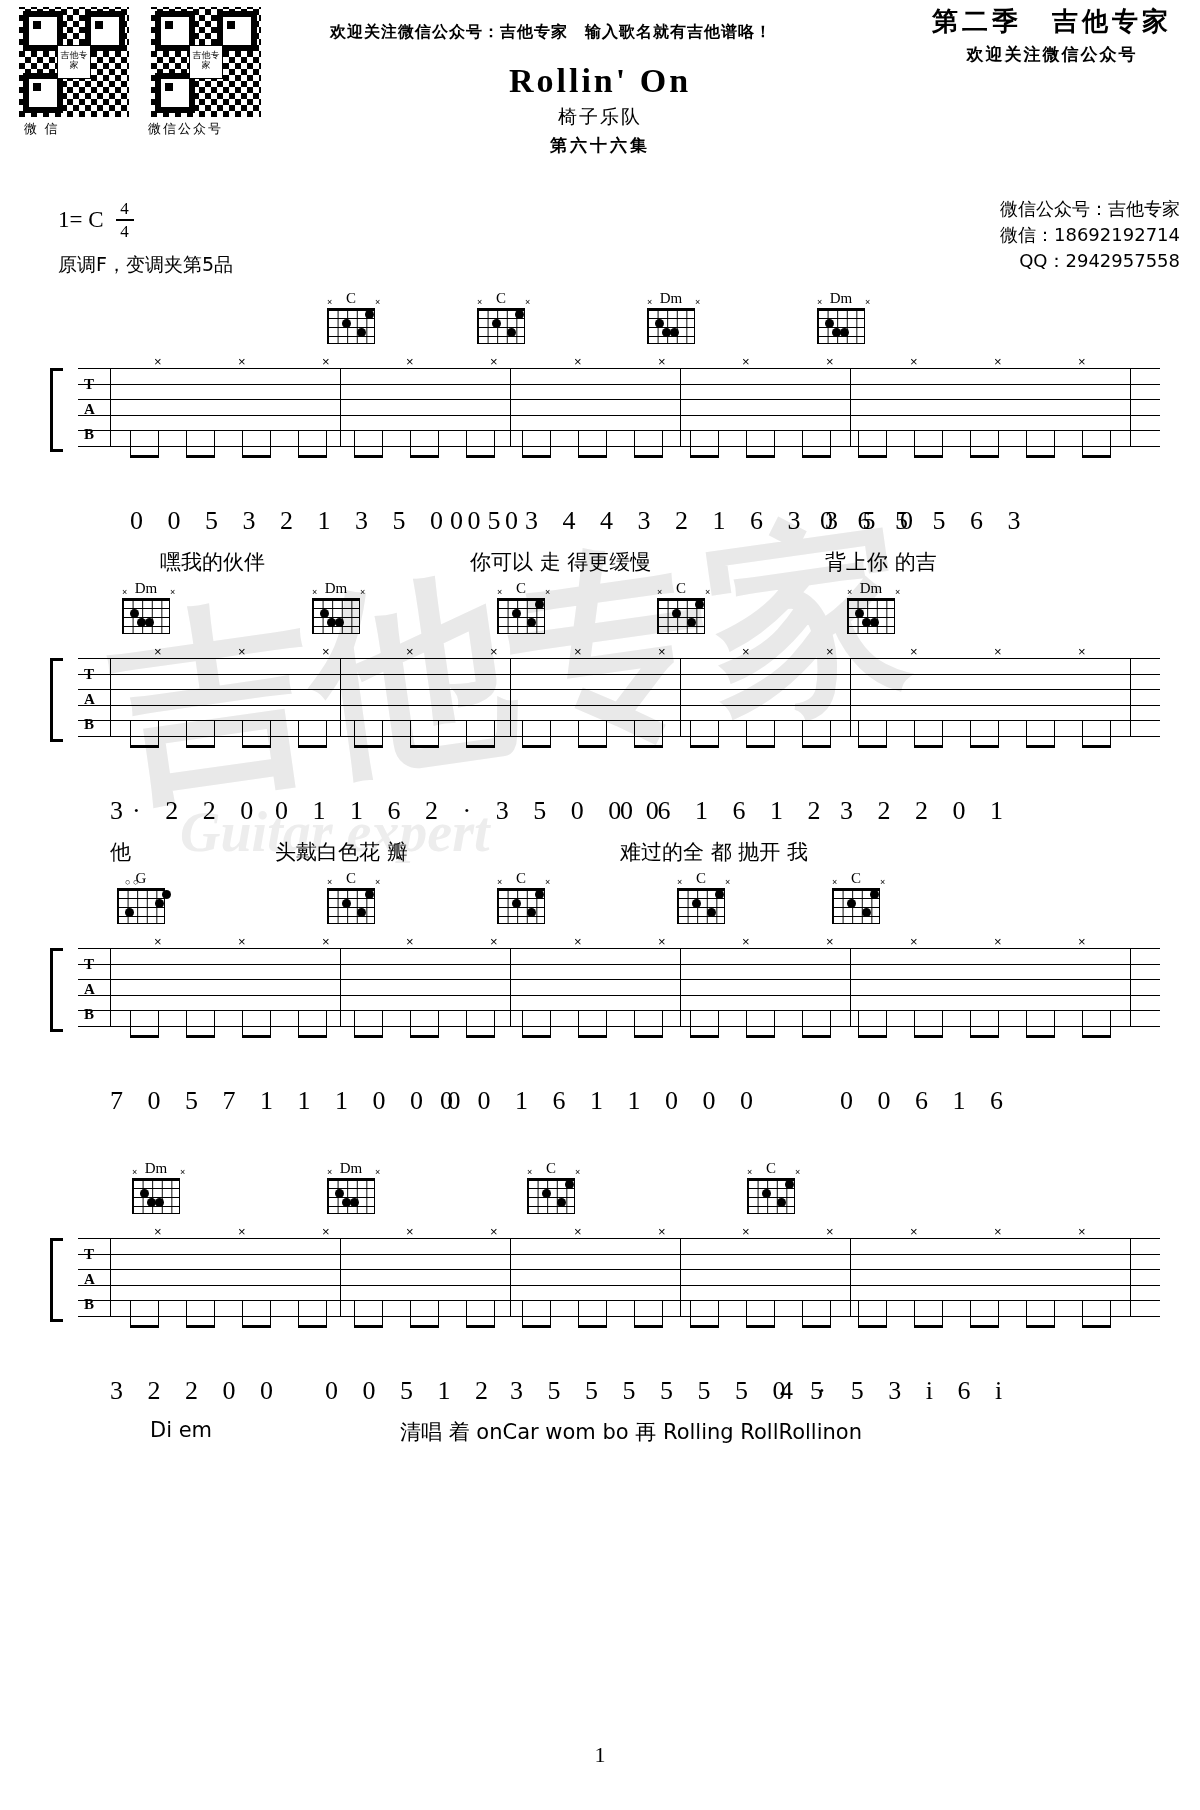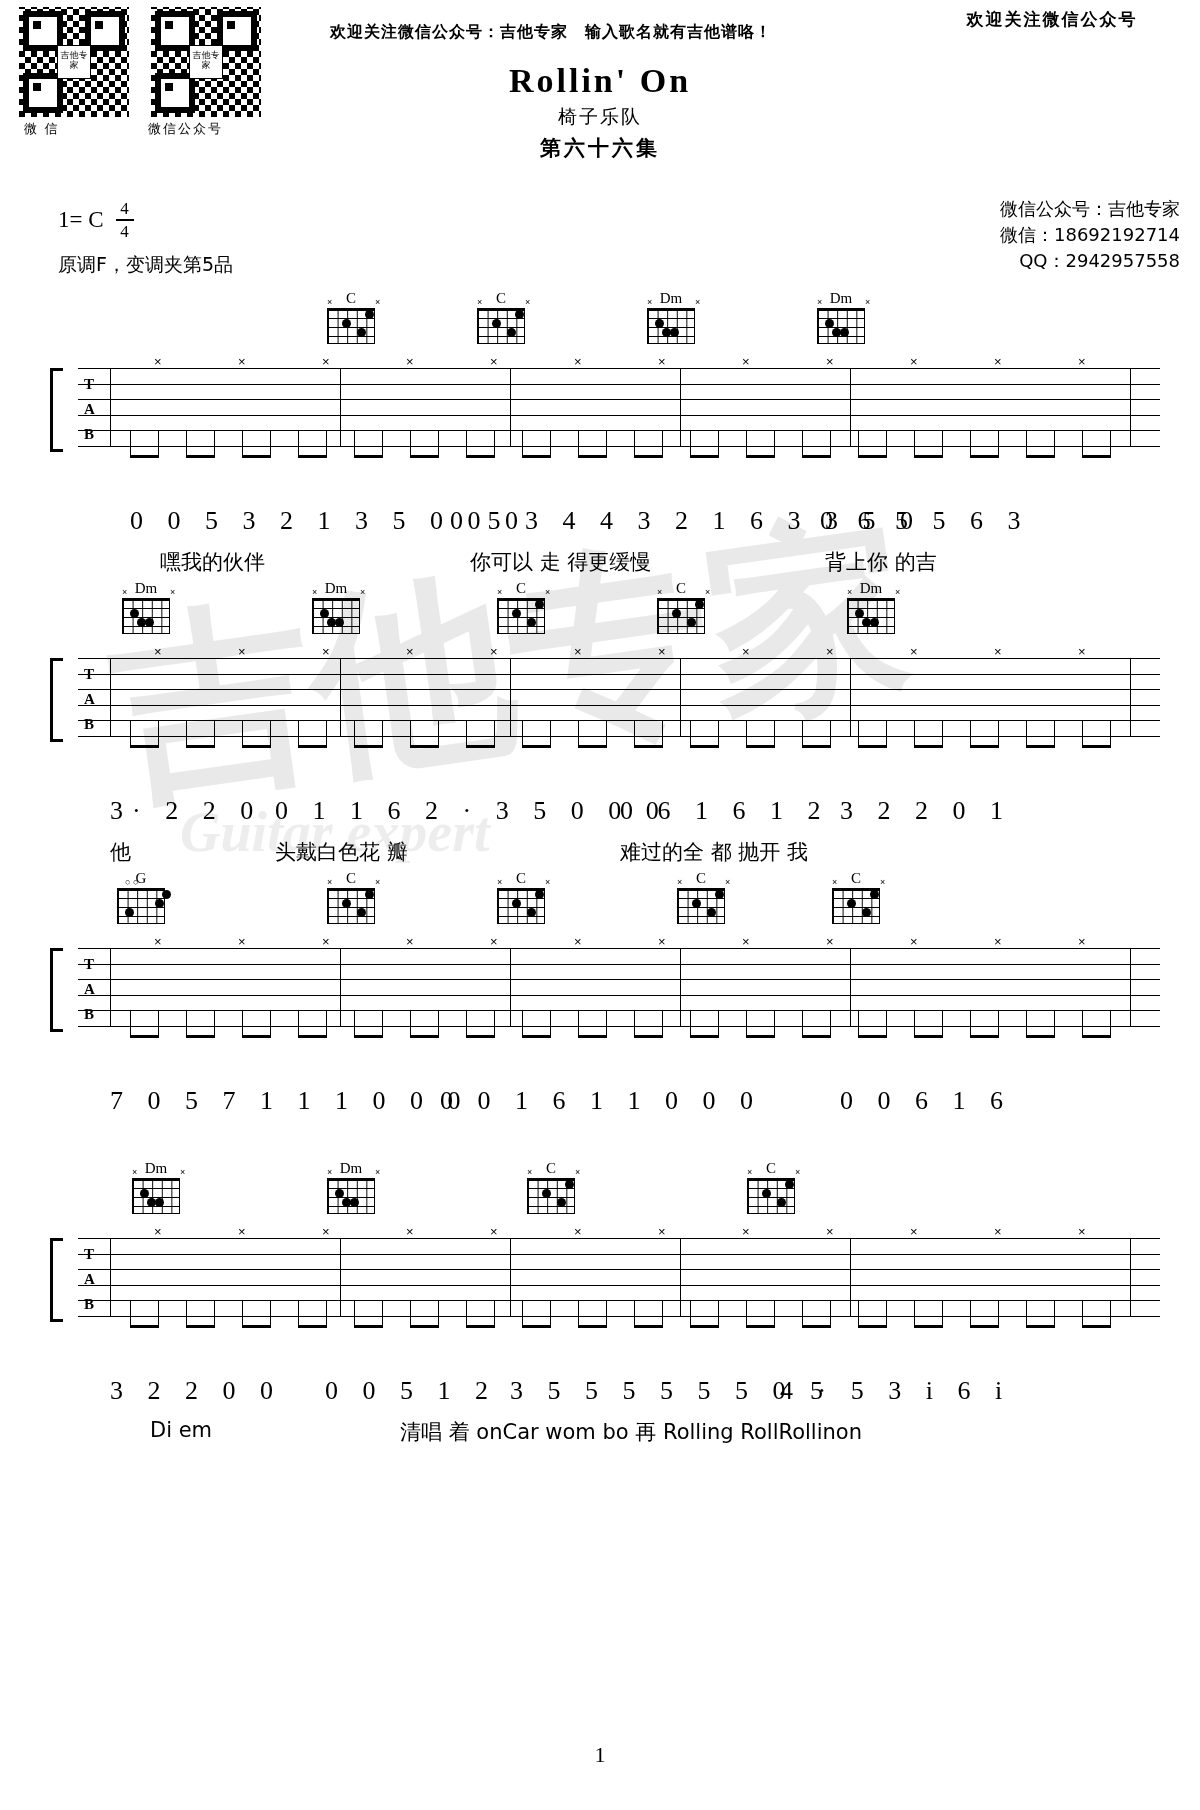--- a/index.html
+++ b/index.html
@@ -39,21 +39,21 @@
          font-family:"DejaVu Sans",sans-serif;letter-spacing:1px;}
 
   .season{position:absolute;right:18px;top:4px;text-align:center;width:260px;}
   .season .l1{font-size:26px;font-weight:bold;letter-spacing:4px;font-family:"DejaVu Sans",sans-serif;}
   .season .l2{font-size:17px;font-weight:bold;letter-spacing:2px;margin-top:4px;font-family:"DejaVu Sans",sans-serif;}
 
   .title{position:absolute;left:0;right:0;top:62px;text-align:center;
          font-size:34px;font-weight:bold;letter-spacing:3px;font-family:"Liberation Serif",serif;}
   .artist{position:absolute;left:0;right:0;top:104px;text-align:center;font-size:19px;
           font-family:"DejaVu Sans",sans-serif;letter-spacing:2px;}
-  .episode{position:absolute;left:0;right:0;top:134px;text-align:center;font-size:21px;
+  .episode{position:absolute;left:0;right:0;top:134px;text-align:center;font-size:17px;
            font-weight:bold;font-family:"DejaVu Sans",sans-serif;letter-spacing:3px;}
 
   .keyblock{position:absolute;left:58px;top:200px;}
   .keyblock .row1{font-size:23px;font-family:"Liberation Serif",serif;display:flex;align-items:center;}
   .keyblock .frac{display:inline-block;text-align:center;margin-left:12px;line-height:1;}
   .keyblock .frac span{display:block;font-size:17px;}
   .keyblock .frac .bar{border-top:2px solid #000;width:18px;margin:2px auto;}
   .keyblock .row2{font-size:19px;margin-top:12px;font-family:"DejaVu Sans",sans-serif;}
 
   .contact{position:absolute;right:20px;top:196px;text-align:right;font-size:18px;line-height:26px;
@@ -133,20 +133,21 @@
         </div>
       <div class="qr-center">吉他专家</div>
     </div>
     <div class="qr-label one">微  信</div>
     <div class="qr-label two">微信公众号</div>
   </div>
 
   <div class="promo">欢迎关注微信公众号：吉他专家　输入歌名就有吉他谱咯！</div>
 
   <div class="season">
+    <div class="l1">第二季　吉他专家</div>
     <div class="l2">欢迎关注微信公众号</div>
   </div>
 
   <div class="title">Rollin' On</div>
   <div class="artist">椅子乐队</div>
   <div class="episode">第六十六集</div>
 
   <div class="keyblock">
     <div class="row1">
       <span>1= C</span>

